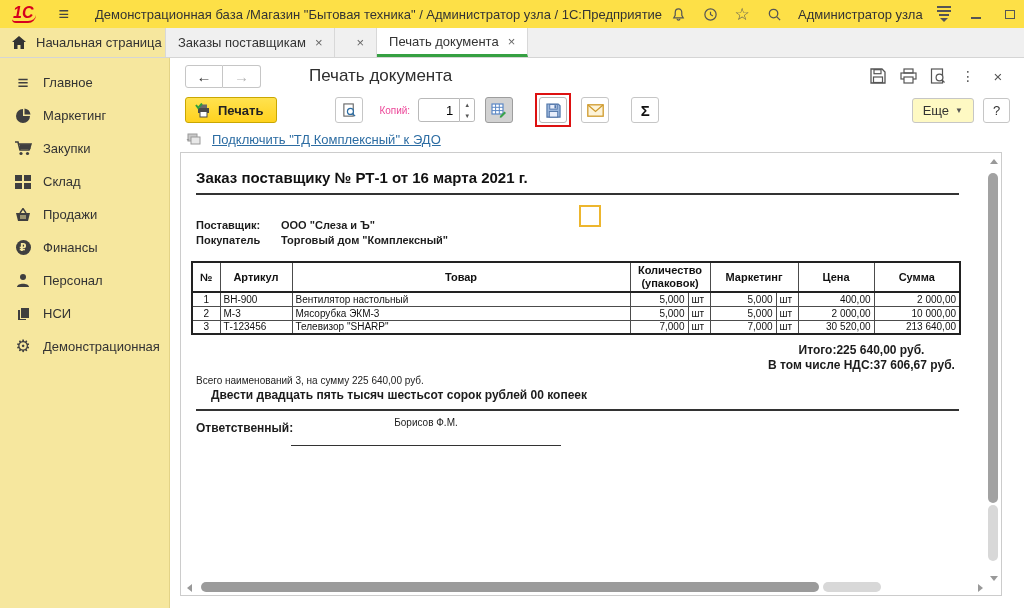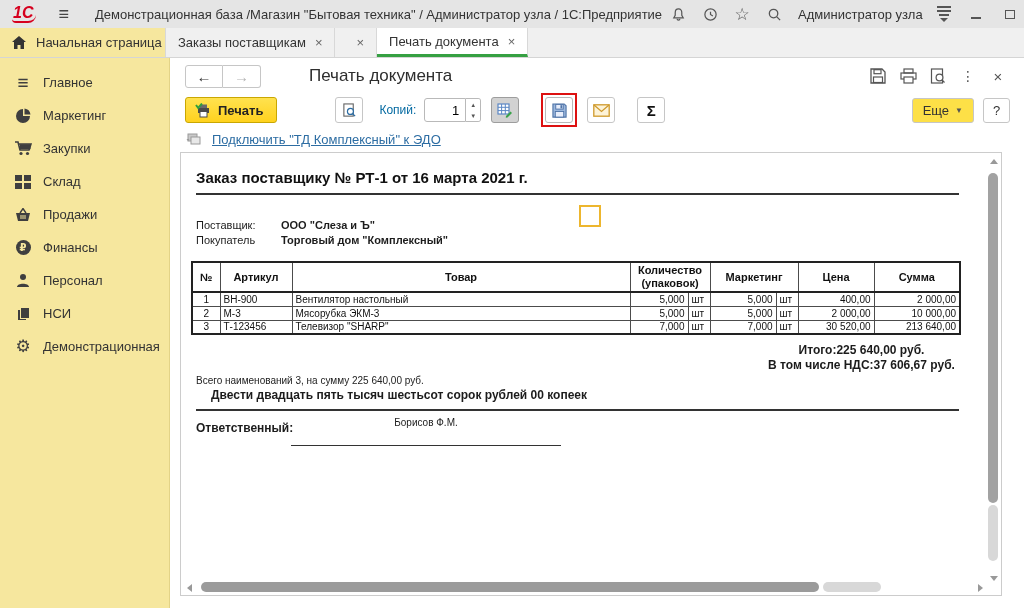--- a/index.html
+++ b/index.html
@@ -2,21 +2,21 @@
 <html><head>
 <meta charset="utf-8">
 <style>
   * { margin:0; padding:0; box-sizing:border-box; }
   body { font-family:"Liberation Sans","DejaVu Sans",sans-serif; background:#888; }
   .app { position:relative; width:1024px; height:608px; background:#fff; overflow:hidden;
          font-family:"Liberation Sans","DejaVu Sans",sans-serif; }
 
   
   .titlebar { position:absolute; left:0; top:0; width:1024px; height:28px;
-              background:#e5e5e5; display:flex; align-items:center; font-size:13px; color:#333; }
+              background:#fde047; display:flex; align-items:center; font-size:13px; color:#333; }
   .logo-1c { margin-left:12px; color:#d6001e; font-weight:bold; font-size:16px; font-style:italic;
              border-bottom:2px solid #d6001e; border-radius:0 0 8px 4px; padding:0 3px 1px 1px; line-height:15px; }
   .hamburger { margin-left:22px; font-size:18px; color:#444; line-height:16px; cursor:pointer; }
   .tb-title { margin-left:26px; color:#333; white-space:nowrap; }
   .tb-right { margin-left:auto; display:flex; align-items:center; gap:0; }
   .tb-icon { width:32px; height:24px; display:flex; align-items:center; justify-content:center; color:#555; cursor:pointer; }
   .tb-user { margin:0 6px 0 8px; color:#333; white-space:nowrap; }
   .svc-icon { display:flex; flex-direction:column; align-items:center; gap:2px; width:30px; cursor:pointer; }
   .svc-icon i { display:block; width:14px; height:2px; background:#555; }
   .caret-down { width:0; height:0; border-left:4px solid transparent; border-right:4px solid transparent; border-top:4px solid #555; }
@@ -66,50 +66,50 @@
           color:#555; cursor:pointer; }
   .dots-ic { font-size:14px; color:#555; letter-spacing:0; }
 
   .toolbar { position:absolute; left:0; top:36px; width:100%; height:32px; display:flex; align-items:center; }
   .btn-print { margin-left:15px; height:26px; display:flex; align-items:center; gap:7px; padding:0 13px 0 9px;
                background:linear-gradient(#ffe24f,#ffd21e); border:1px solid #c9a702; border-radius:3px;
                font-size:13px; font-weight:bold; color:#222; cursor:pointer; }
   .tool-btn { width:28px; height:26px; border:1px solid #c6c6c6; border-radius:3px; background:#fff;
               display:flex; align-items:center; justify-content:center; cursor:pointer; }
   .tool-btn.pressed { background:#d2d2d2; border-color:#9d9d9d; }
-  .copies-label { font-size:12px; color:#0369a1; margin:0 8px 0 16px; }
+  .copies-label { font-size:10px; color:#ec4899; margin:0 8px 0 16px; }
   .spinner { display:flex; height:24px; }
   .spinner input { width:42px; height:24px; border:1px solid #b9b9b9; border-radius:3px 0 0 3px;
                    text-align:right; padding-right:6px; font-size:13px;
                    font-family:"Liberation Sans","DejaVu Sans",sans-serif; }
   .spin-btns { display:flex; flex-direction:column; width:15px; border:1px solid #b9b9b9; border-left:none;
                border-radius:0 3px 3px 0; overflow:hidden; }
   .spin-btns span { flex:1; display:flex; align-items:center; justify-content:center; font-size:6px;
                     color:#555; background:#fff; cursor:pointer; }
   .red-box { border:2px solid #dd1111; padding:2px; margin-left:22px; display:flex; }
   .sigma { font-size:15px; font-weight:bold; color:#111; }
   .tb-right2 { margin-left:auto; margin-right:14px; display:flex; gap:9px; }
-  .btn-more { height:25px; padding:0 10px; border:1px solid #c6c6c6; border-radius:3px; background:#fde047;
+  .btn-more { height:25px; padding:0 10px; border:1px solid #c6c6c6; border-radius:3px; background:#fef9c3;
               font-size:13px; color:#333; display:flex; align-items:center; gap:6px; cursor:pointer; }
   .btn-help { width:27px; height:25px; border:1px solid #c6c6c6; border-radius:3px; background:#fff;
               font-size:13px; color:#333; display:flex; align-items:center; justify-content:center; cursor:pointer; }
   .more-caret { font-size:8px; color:#555; }
 
   .link-row { position:absolute; left:0; top:68px; width:100%; height:26px; display:flex; align-items:center; }
   .edo-ic { margin-left:16px; display:flex; }
   .edo-link { margin-left:10px; font-size:13px; color:#2d6da3; text-decoration:underline; cursor:pointer; }
 
   
   .viewport { position:absolute; left:10px; top:94px; width:822px; height:444px;
               border:1px solid #cccccc; background:#fff; overflow:hidden; }
   .doc { position:absolute; left:0; top:0; width:100%; height:100%; color:#1c1c1c; }
   .doc-title { position:absolute; left:15px; top:16px; font-size:15px; font-weight:bold; color:#111; }
   .doc-rule1 { position:absolute; left:15px; top:40px; width:763px; height:2px; background:#333; }
   .cell-cursor { position:absolute; left:398px; top:52px; width:22px; height:22px; border:2px solid #edb62e; }
-  .fld { position:absolute; left:15px; font-size:11px; }
+  .fld { position:absolute; left:15px; font-size:11px;font-weight:bold; }
   .fld b { position:absolute; left:85px; white-space:nowrap; }
 
   table.items { position:absolute; left:10px; top:108px; width:768px; border-collapse:collapse;
                 font-size:10px; color:#111; table-layout:fixed; }
   table.items th, table.items td { border:1px solid #4c4c4c; padding:0 3px; overflow:hidden; white-space:nowrap; }
   table.items th { font-size:11px; font-weight:bold; height:30px; line-height:13px; white-space:normal; }
   table.items td { height:14px; }
   table.items { border:2px solid #222; }
   table.items thead tr { border-bottom:2px solid #222; }
   .c-num { text-align:center; } .c-r { text-align:right; } .c-l { text-align:left; }

